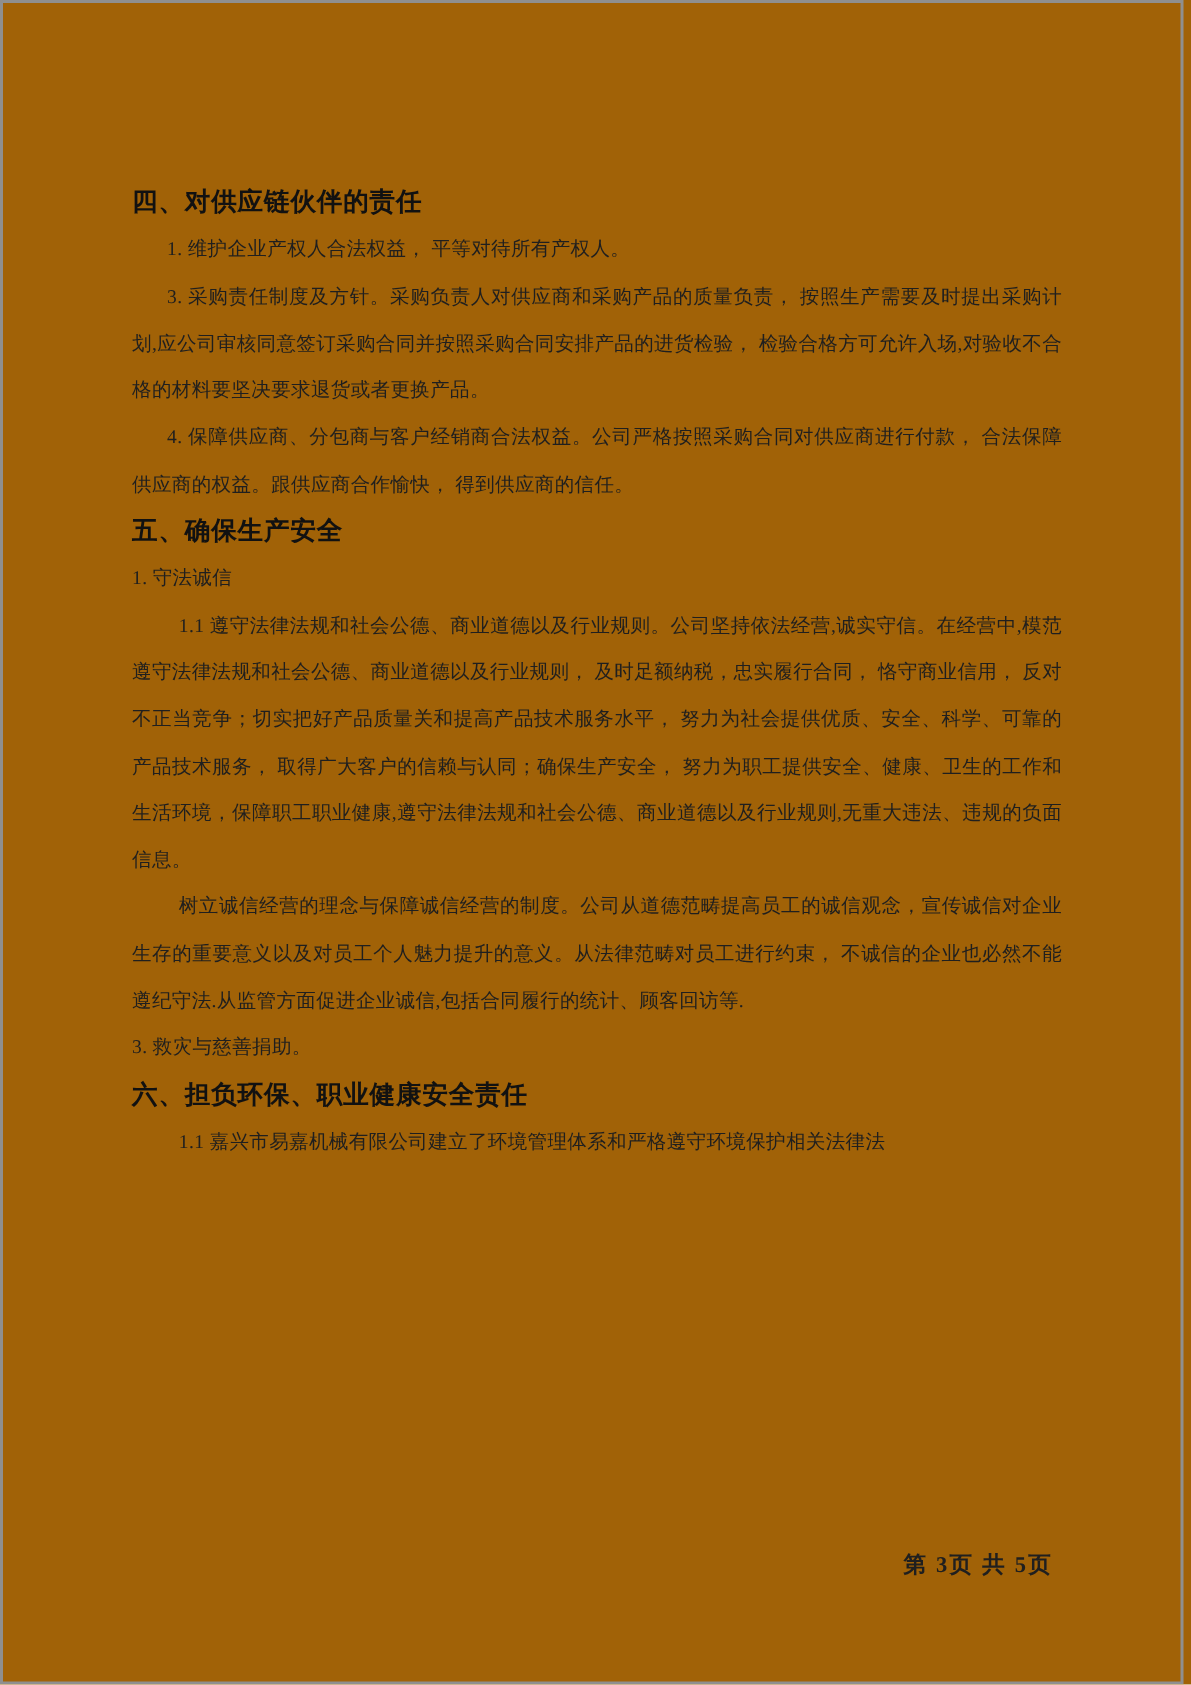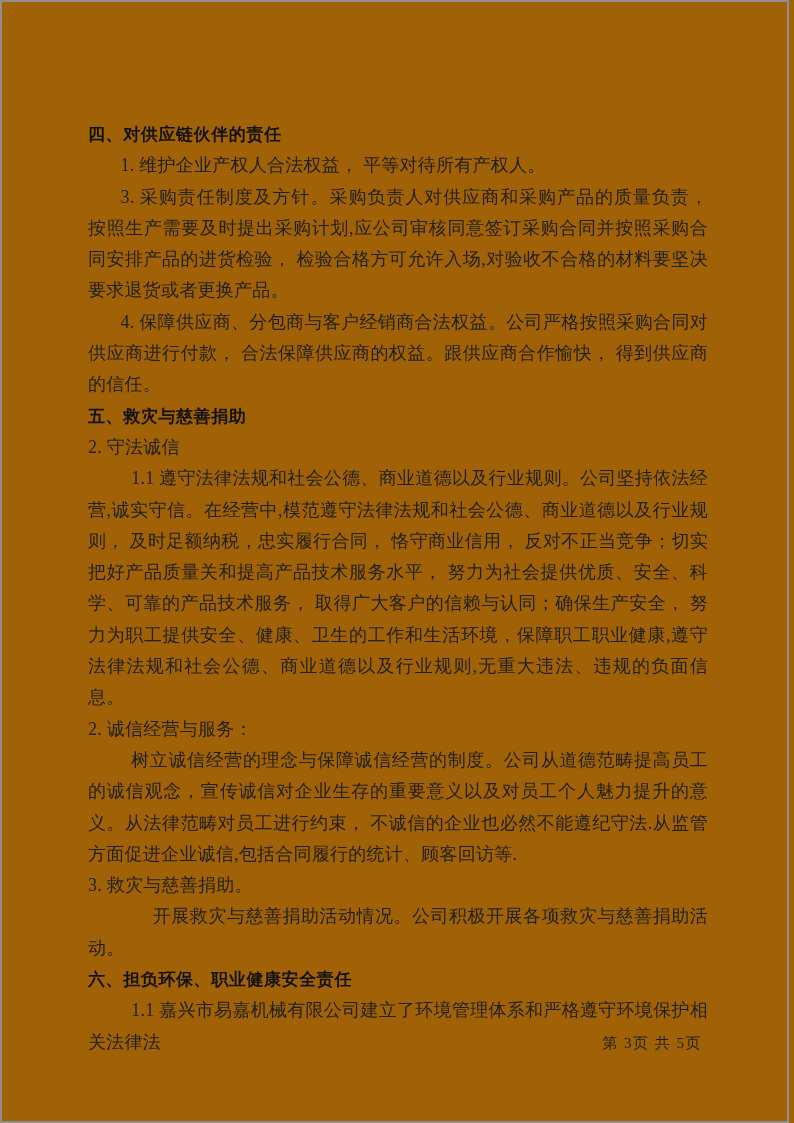--- a/index.html
+++ b/index.html
@@ -28,21 +28,21 @@
     pointer-events: none;
   }
   .content {
     position: absolute;
     left: 88px;
     top: 119px;
     width: 620px;
   }
   .para {
     margin: 0;
-    font-size: 18px;
+    font-size: 13px;
     line-height: 31.3px;
     text-align: justify;
     letter-spacing: 0.25px;
     word-break: break-all;
   }
   .sec-h {
     margin: 0;
     font-size: 17px;
     line-height: 31.3px;
     font-weight: 700;
@@ -54,36 +54,35 @@
   .ind-a { text-indent: 1.8em; }
   .ind-b { text-indent: 2.4em; }
   .ind-c { text-indent: 3.6em; }
   .footer {
     position: absolute;
     top: 1034px;
     right: 92px;
     font-size: 15px;
     letter-spacing: 1.5px;
     color: #1f1f1f;
+    font-weight: bold;
   }
 </style>
 </head>
 <body>
 
 <div class="page">
   <div class="frame"></div>
   <div class="content">
       <h2 class="sec-h">四、对供应链伙伴的责任</h2>
       <p class="para ind-a">1. 维护企业产权人合法权益， 平等对待所有产权人。</p>
       <p class="para ind-a">3. 采购责任制度及方针。采购负责人对供应商和采购产品的质量负责， 按照生产需要及时提出采购计划,应公司审核同意签订采购合同并按照采购合同安排产品的进货检验， 检验合格方可允许入场,对验收不合格的材料要坚决要求退货或者更换产品。</p>
       <p class="para ind-a">4. 保障供应商、分包商与客户经销商合法权益。公司严格按照采购合同对供应商进行付款， 合法保障供应商的权益。跟供应商合作愉快， 得到供应商的信任。</p>
-      <h2 class="sec-h">五、救灾与慈善捐助</h2>
-      <p class="para ind-none">2. 守法诚信</p>
+      <h2 class="sec-h">五、确保生产安全</h2>
+      <p class="para ind-none">1. 守法诚信</p>
       <p class="para ind-b">1.1 遵守法律法规和社会公德、商业道德以及行业规则。公司坚持依法经营,诚实守信。在经营中,模范遵守法律法规和社会公德、商业道德以及行业规则， 及时足额纳税，忠实履行合同， 恪守商业信用， 反对不正当竞争；切实把好产品质量关和提高产品技术服务水平， 努力为社会提供优质、安全、科学、可靠的产品技术服务， 取得广大客户的信赖与认同；确保生产安全， 努力为职工提供安全、健康、卫生的工作和生活环境，保障职工职业健康,遵守法律法规和社会公德、商业道德以及行业规则,无重大违法、违规的负面信息。</p>
-      <p class="para ind-none">2. 诚信经营与服务：</p>
       <p class="para ind-b">树立诚信经营的理念与保障诚信经营的制度。公司从道德范畴提高员工的诚信观念，宣传诚信对企业生存的重要意义以及对员工个人魅力提升的意义。从法律范畴对员工进行约束， 不诚信的企业也必然不能遵纪守法.从监管方面促进企业诚信,包括合同履行的统计、顾客回访等.</p>
       <p class="para ind-none">3. 救灾与慈善捐助。</p>
-      <p class="para ind-c">开展救灾与慈善捐助活动情况。公司积极开展各项救灾与慈善捐助活动。</p>
       <h2 class="sec-h">六、担负环保、职业健康安全责任</h2>
       <p class="para ind-b">1.1 嘉兴市易嘉机械有限公司建立了环境管理体系和严格遵守环境保护相关法律法</p>
     </div>
   <div class="footer">第 3页 共 5页</div>
 </div>
 
 </body></html>

